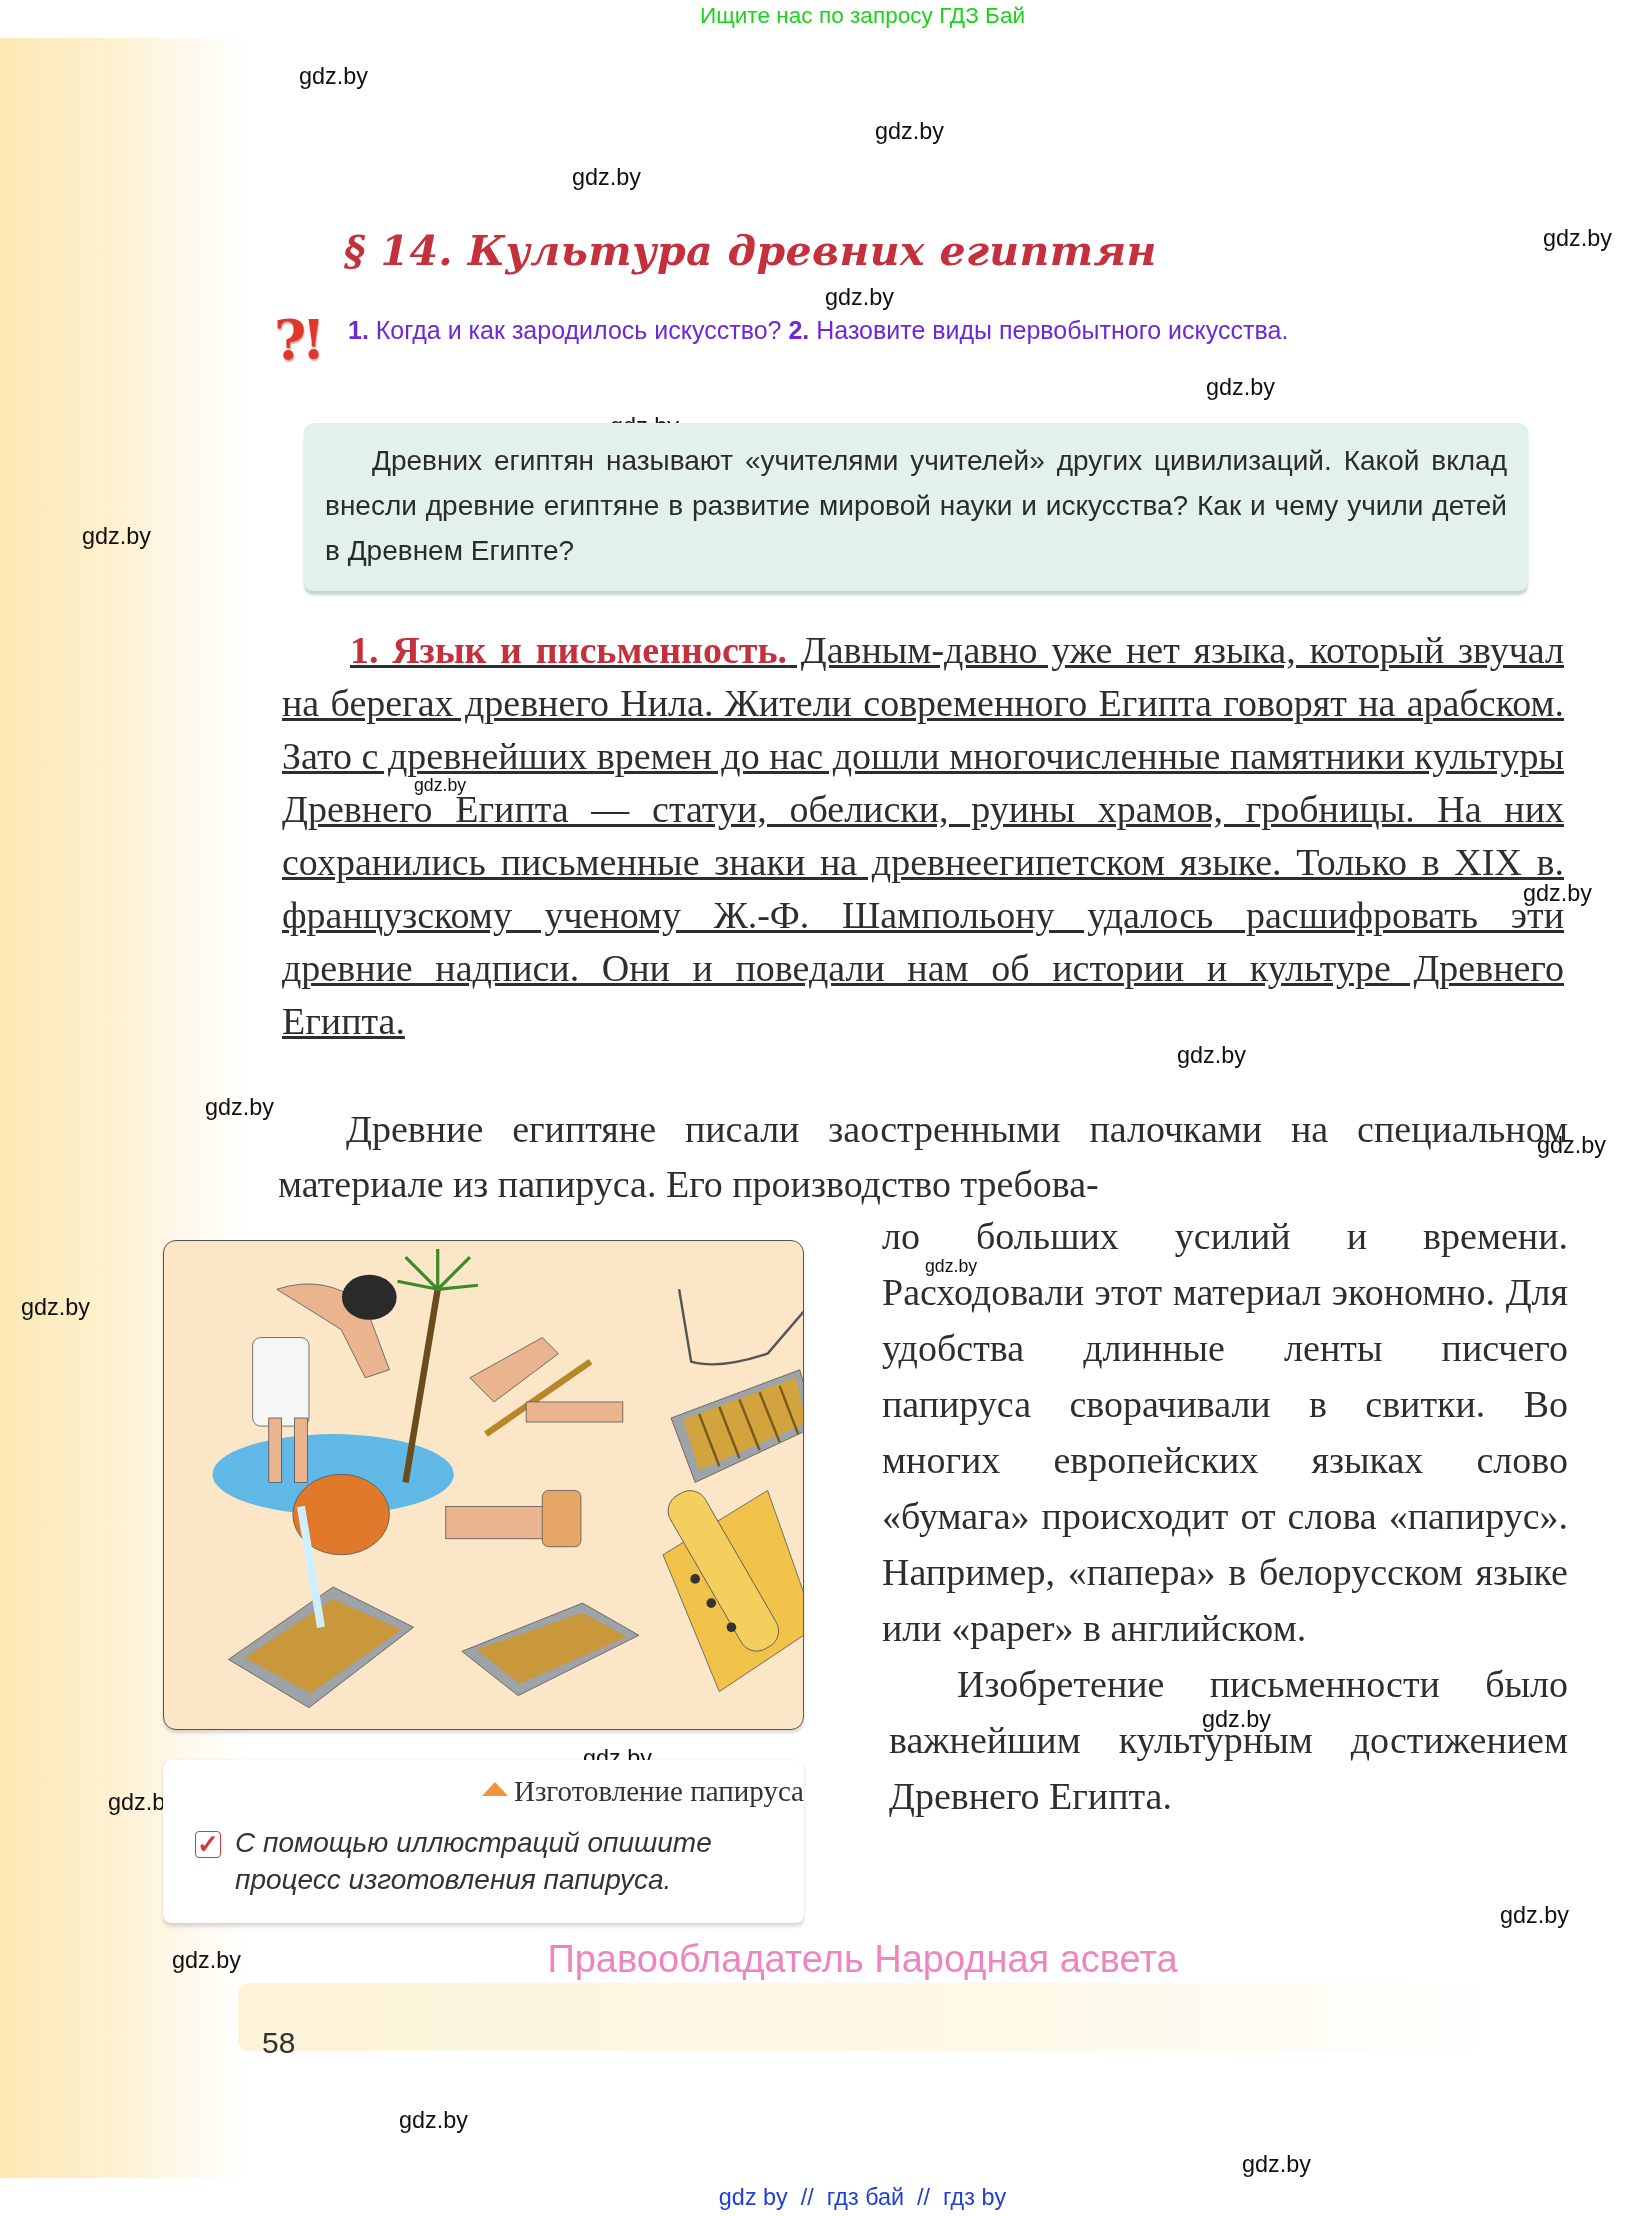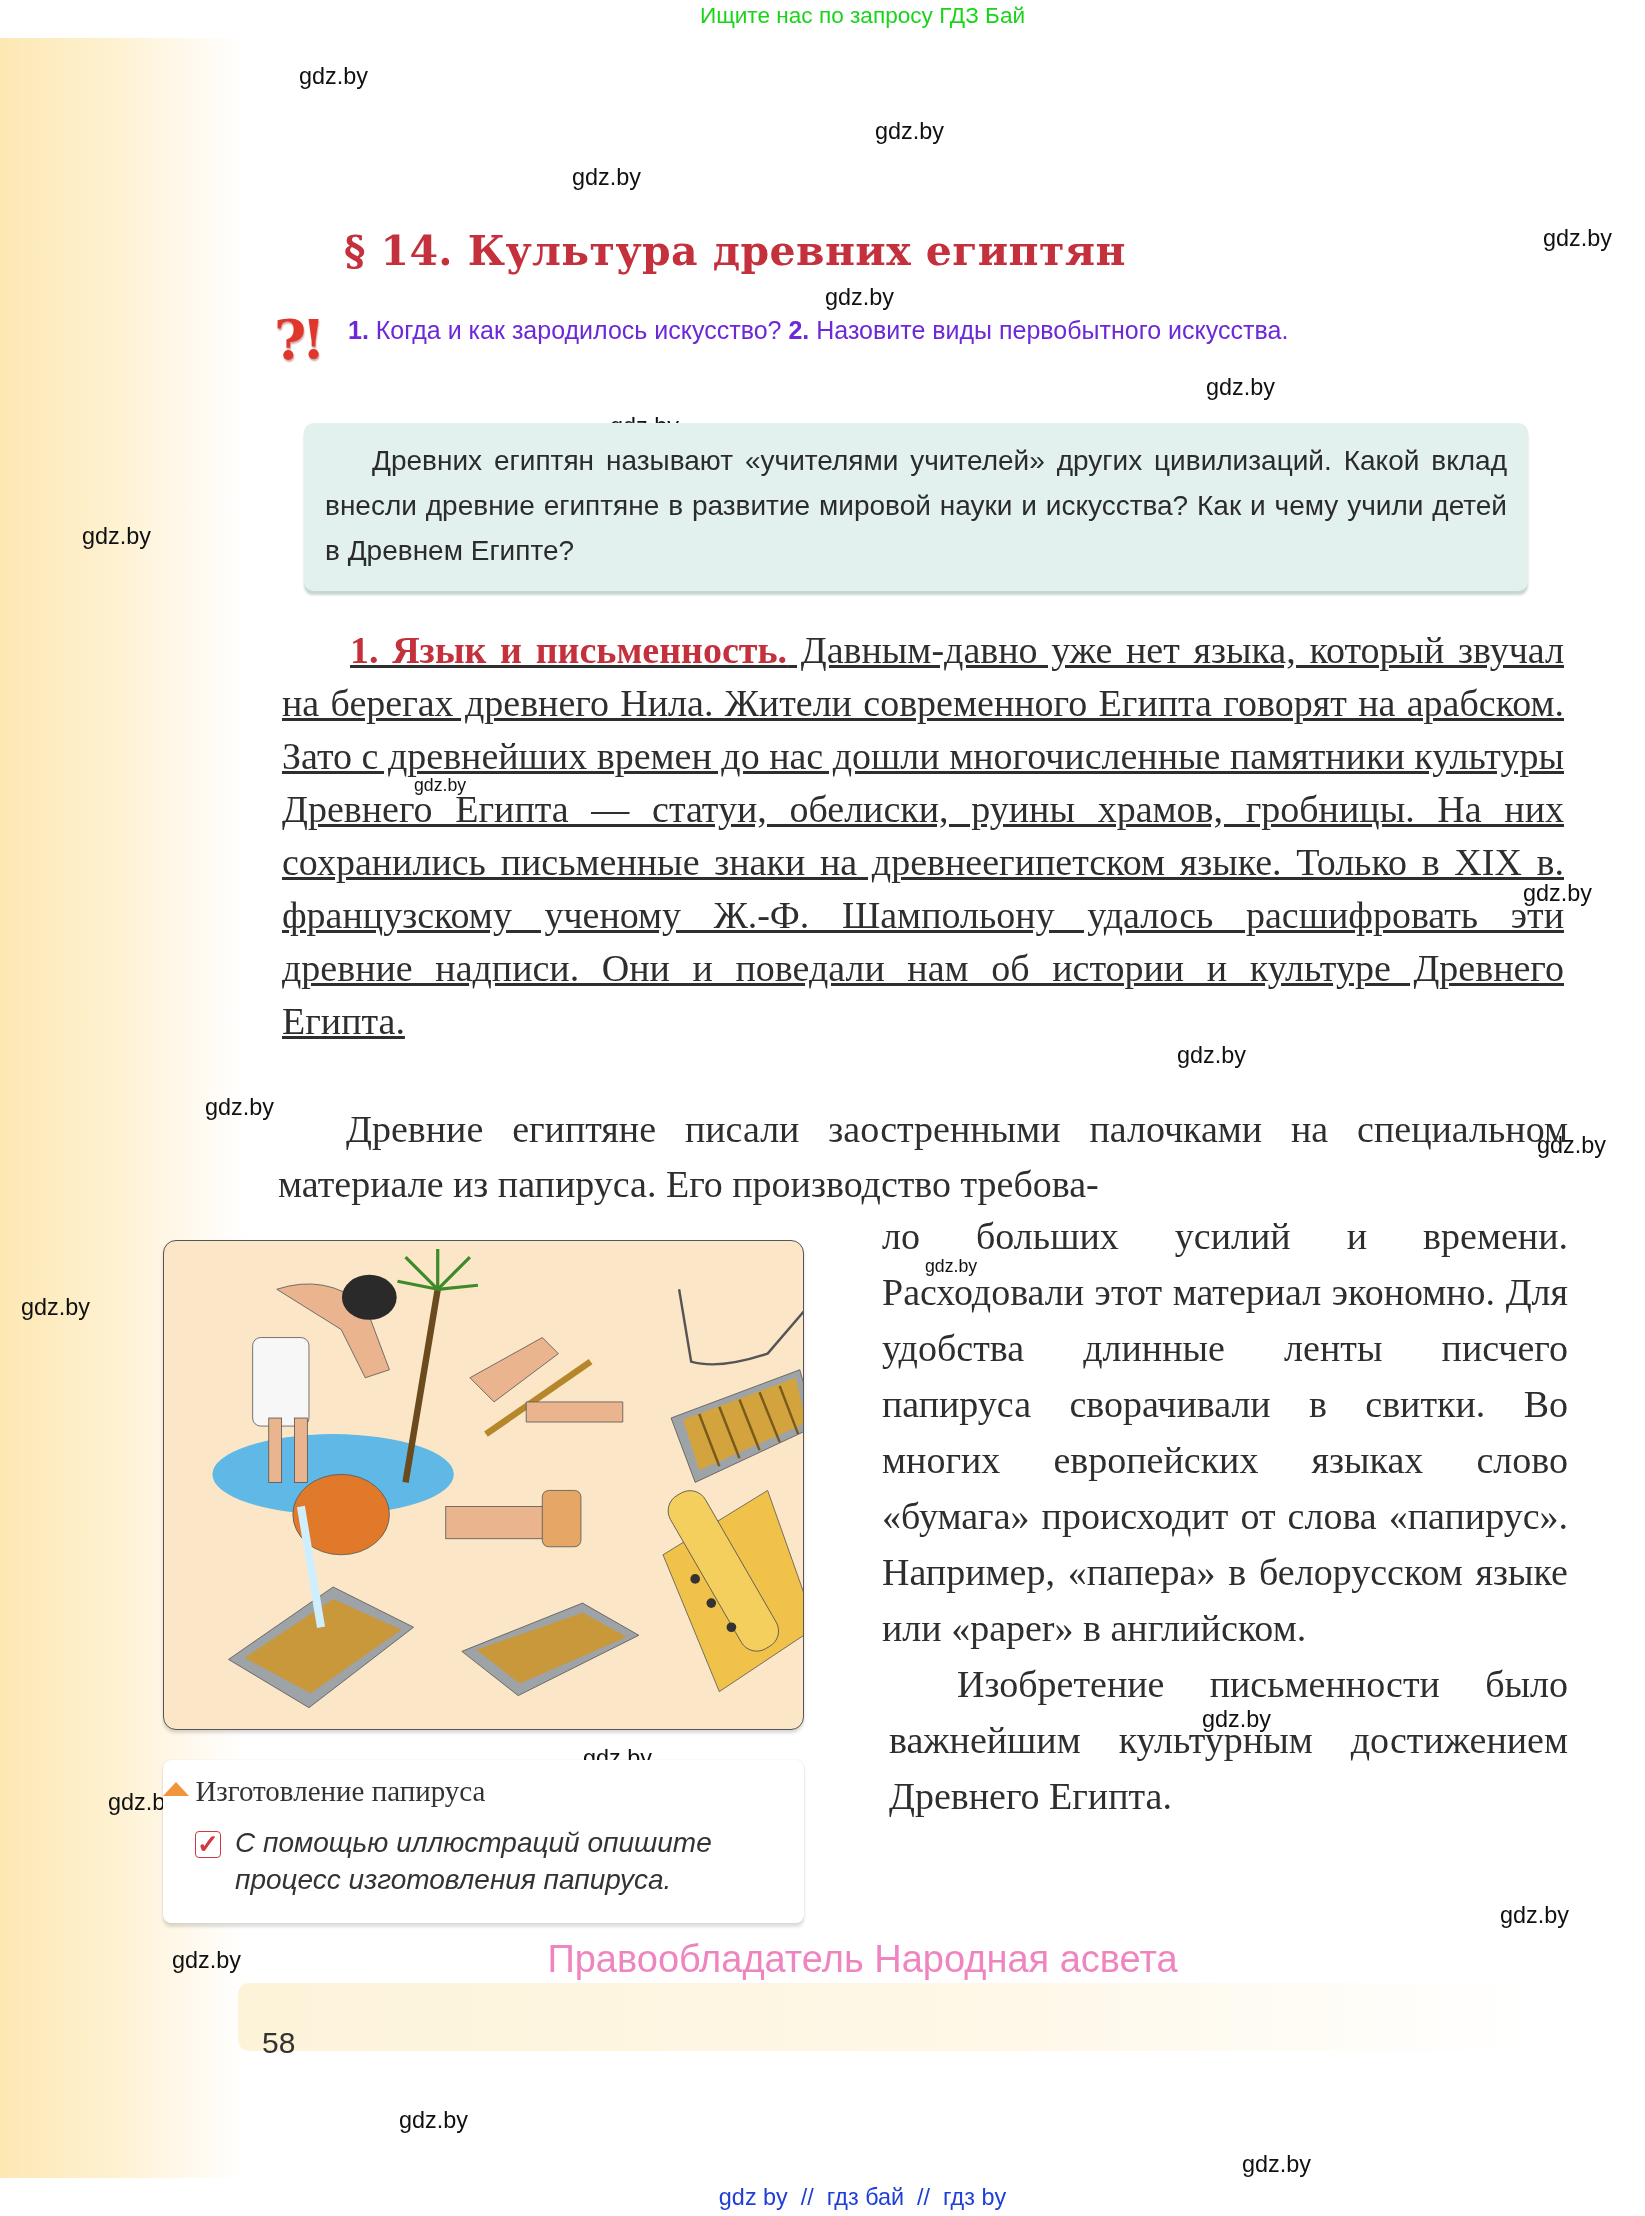--- a/index.html
+++ b/index.html
@@ -5,21 +5,21 @@
   html, body { margin:0; padding:0; }
   body { width:1645px; height:2216px; position:relative; background:#ffffff; overflow:hidden;
          font-family:"Liberation Sans", sans-serif; color:#2b2b2b; }
   .abs { position:absolute;padding-left:40px; }
   #top-banner { left:0; width:1645px; top:3.2px; text-align:center; font-size:22.6px; color:#19d419; }
   #left-strip { left:0; top:38px; width:206px; height:2140px;
                 background:linear-gradient(to right, #fde8b4 0%, #fef1d0 45%, #fffaf0 80%, #ffffff 100%); }
   .wm { position:absolute; font-family:"Liberation Sans", sans-serif; font-size:23.4px; color:#111; white-space:nowrap; }
   .wm.small { font-size:17.7px; }
   #title { left:304px; top:227px; font-family:"DejaVu Serif", serif; font-weight:bold; font-size:41px;
-           color:#c4303b; letter-spacing:0.4px; white-space:nowrap; }
+           color:#c4303b; letter-spacing:0.4px; white-space:nowrap;font-style:italic; }
   #qicon { left:234px; top:312px; font-family:"DejaVu Serif", serif; font-weight:bold; font-size:55px;
            color:#e0372d; line-height:1; letter-spacing:-4.8px;
            text-shadow:0.8px 1.6px 1.6px rgba(120,0,0,0.35); }
   #questions { left:308px; top:309px; width:1220px; font-size:25px; line-height:42px; color:#6d28d9;
                text-align:justify; }
   #questions b { font-weight:bold; }
   #intro-box { left:304px; top:423px; width:1224px; height:168px; background:#e2f0ee; border-radius:9.7px;
                box-shadow:0 4px 2.4px -0.8px #c7d6d3; box-sizing:border-box; padding:14.5px 21px 0 21px;
                font-size:28px; line-height:45px; color:#2b2b2b; text-align:justify; text-align-last:left; }
   #intro-box p { margin:0; text-indent:47px; }
@@ -30,21 +30,21 @@
   #para2 { left:238px; top:1102px; width:1290px; line-height:55px; text-align:justify; }
   #para2 p { margin:0; text-indent:68px; }
   #right-col { left:842px; top:1208px; width:686px; line-height:56px; text-align:justify; }
   #right-col p { margin:0; }
   #right-col p.ind { text-indent:68px;margin-left:7px; }
   #illustration { left:163px; top:1240px; width:641px; height:490px; background:#fbe7c8;
                   border:1.6px solid #555; border-radius:13px; box-sizing:border-box; overflow:hidden;
                   box-shadow:0 2.4px 3.2px rgba(0,0,0,0.15); }
   #caption-box { left:163px; top:1760px; width:641px; height:163px; background:#ffffff; border-radius:8px;
                  box-shadow:0 3.2px 3.2px rgba(0,0,0,0.13), 0 0 1.6px rgba(0,0,0,0.12); box-sizing:border-box; }
-  #caption-title { position:absolute; left:0; width:100%; top:14.5px; text-align:left;
+  #caption-title { position:absolute; left:0; width:100%; top:14.5px; text-align:right;
                    font-family:"Liberation Serif", serif; font-size:29px; color:#333; }
   #caption-tri { display:inline-block; width:0; height:0; border-left:13px solid transparent;
                  border-right:13px solid transparent; border-bottom:14.5px solid #f0953b; margin-right:6.4px;
                  vertical-align:4.8px; }
   #caption-check { position:absolute; left:32px; top:71px; width:26px; height:27px; border:1.6px solid #d0393d;
                    border-radius:4px; box-sizing:border-box; color:#d0393d; font-size:26px; line-height:24px;
                    text-align:center; font-weight:bold; }
   #caption-task { position:absolute; left:72px; top:64px; width:548px; font-style:italic; font-size:28px;
                   line-height:37px; color:#333; }
   #page-bar { left:238px; top:1983px; width:1252px; height:68px; border-radius:11.3px;

